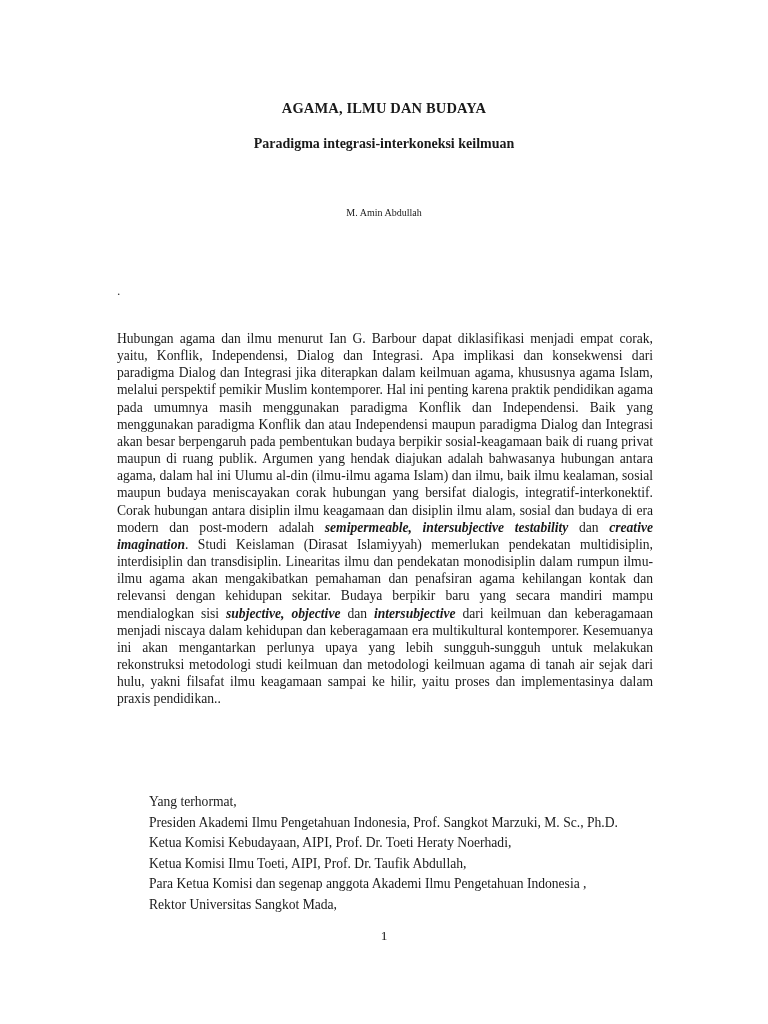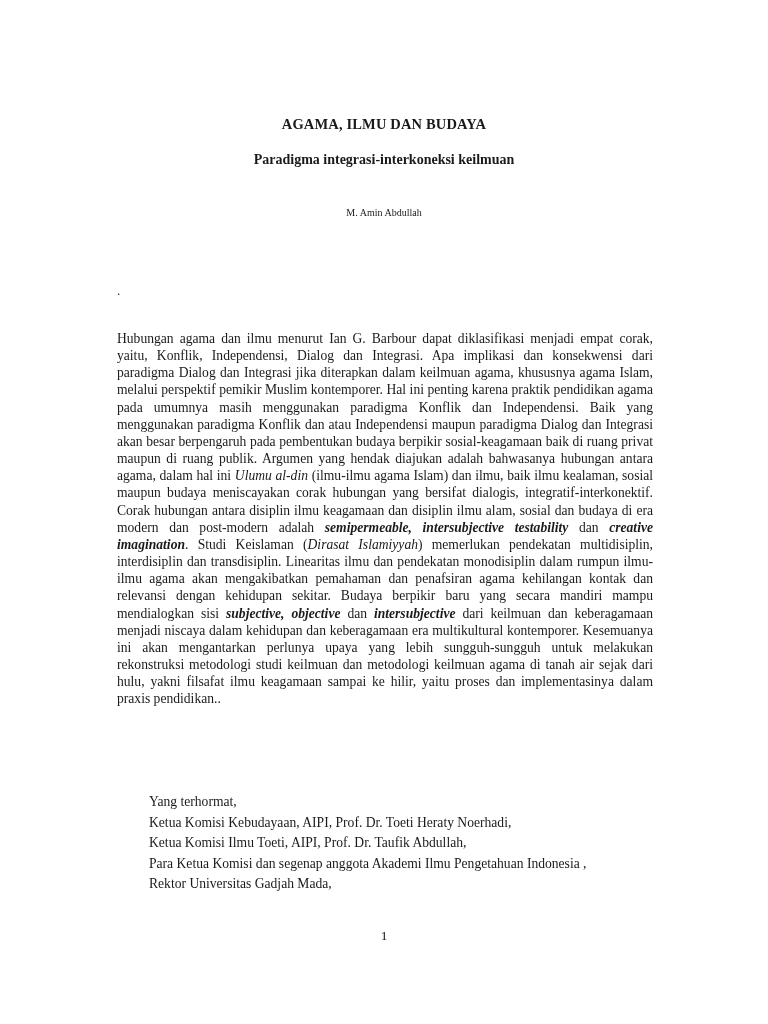--- a/index.html
+++ b/index.html
@@ -22,21 +22,21 @@
     position: absolute;
     inset: 0;
     background: #ffffff;
   }
 
   
   .title-block {
     position: absolute;
     left: 0;
     right: 0;
-    top: 114px;
+    top: 98px;
     text-align: center;
     font-family: Liberation Serif, serif;
   }
   .doc-title {
     font-size: 14.5px;
     font-weight: bold;
     letter-spacing: 0.15px;
     line-height: 1.5;
     margin: 0;
   }
@@ -86,21 +86,21 @@
     font-size: 13.6px;
     line-height: 17.15px;
     text-align: justify;
     text-justify: inter-word;
     hyphens: none;
   }
   .abstract-body p {
     margin: 0;
   }
 
-  .i  { font-style: italic; }
+  .i  { }
   .bi { font-style: italic; font-weight: bold; }
 
   
   .recipients {
     position: absolute;
     left: 117px;
     top: 792px;
     width: 540px;
     font-size: 13.6px;
     line-height: 20.5px;
@@ -135,21 +135,22 @@
 
   <div class="margin-dot">.</div>
 
 
   <div class="abstract-body">
     <p id="abstract-paragraph">Hubungan agama dan ilmu menurut Ian G. Barbour dapat diklasifikasi menjadi empat corak, yaitu, Konflik, Independensi, Dialog dan Integrasi. Apa implikasi dan konsekwensi dari paradigma Dialog dan Integrasi jika diterapkan dalam keilmuan agama, khususnya agama Islam, melalui perspektif pemikir Muslim kontemporer. Hal ini penting karena praktik pendidikan agama pada umumnya masih menggunakan paradigma Konflik dan Independensi. Baik yang menggunakan paradigma Konflik dan atau Independensi maupun paradigma Dialog dan Integrasi akan besar berpengaruh pada pembentukan budaya berpikir sosial-keagamaan baik di ruang privat maupun di ruang publik. Argumen yang  hendak diajukan adalah bahwasanya hubungan antara agama, dalam hal ini <span class="i">Ulumu al-din</span> (ilmu-ilmu agama Islam) dan ilmu, baik ilmu kealaman, sosial maupun budaya meniscayakan corak hubungan yang bersifat dialogis, integratif-interkonektif. Corak hubungan antara disiplin ilmu keagamaan dan disiplin ilmu alam, sosial dan budaya di era modern dan post-modern adalah <span class="bi">semipermeable, intersubjective testability</span> dan <span class="bi">creative imagination</span>. Studi Keislaman (<span class="i">Dirasat Islamiyyah</span>) memerlukan pendekatan  multidisiplin, interdisiplin dan transdisiplin. Linearitas ilmu dan pendekatan monodisiplin dalam rumpun ilmu-ilmu agama akan mengakibatkan pemahaman dan penafsiran agama kehilangan kontak dan relevansi dengan kehidupan sekitar. Budaya berpikir baru yang secara mandiri mampu mendialogkan sisi <span class="bi">subjective, objective</span> dan <span class="bi">intersubjective</span> dari keilmuan dan keberagamaan menjadi niscaya dalam kehidupan dan keberagamaan era multikultural  kontemporer.  Kesemuanya ini  akan mengantarkan perlunya upaya yang lebih sungguh-sungguh untuk melakukan rekonstruksi metodologi studi keilmuan dan metodologi keilmuan agama di tanah air sejak dari hulu, yakni filsafat ilmu keagamaan sampai ke hilir, yaitu proses dan implementasinya dalam praxis pendidikan..</p>
   </div>
 
   <div class="recipients">
     <div class="line">Yang terhormat,</div>
+    <div class="line">Presiden Akademi Ilmu Pengetahuan Indonesia, Prof. Sangkot Marzuki, M. Sc., Ph.D.</div>
     <div class="line">Ketua Komisi Kebudayaan, AIPI, Prof. Dr. Toeti Heraty Noerhadi,</div>
     <div class="line">Ketua Komisi Ilmu Toeti, AIPI, Prof. Dr. Taufik Abdullah,</div>
     <div class="line">Para Ketua Komisi dan segenap anggota Akademi Ilmu Pengetahuan Indonesia ,</div>
-    <div class="line">Rektor Universitas Gadjah Mada,</div>
+    <div class="line">Rektor Universitas Sangkot Mada,</div>
   </div>
 
   <div class="page-number">1</div>
 
 </div>
 
 </body></html>

